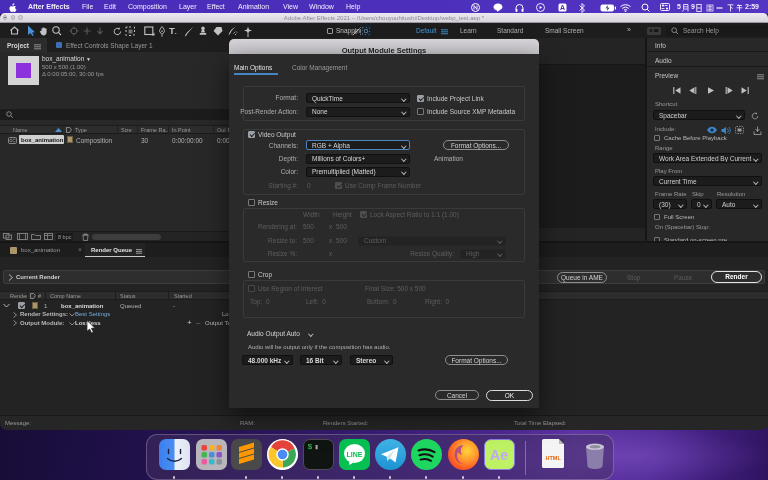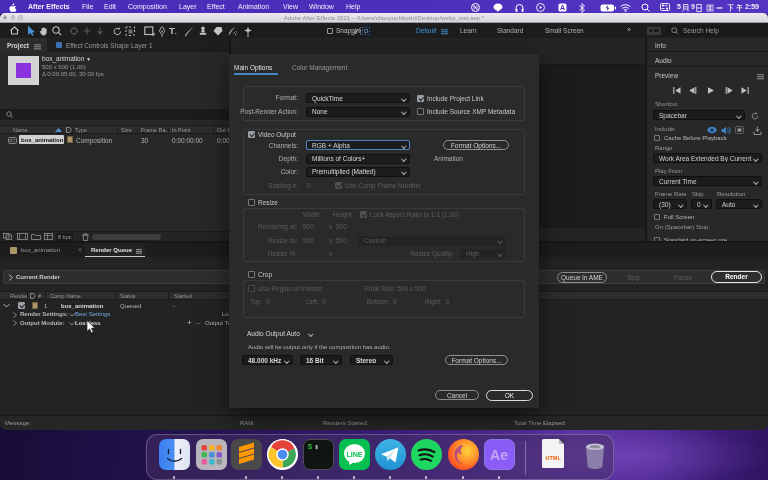--- a/index.html
+++ b/index.html
@@ -539,21 +539,21 @@
     <div class="dicon" style="left:263.5px;border-radius:50%;background:#1ed760;">
       <svg width="31" height="31" viewBox="0 0 31 31">
           <path d="M7.5 11.5c5.5-1.8 11.5-1.2 16 1.6M8.5 16.2c4.5-1.4 9.5-0.9 13.2 1.4M9.5 20.6c3.6-1 7.5-0.7 10.5 1.2" stroke="#121212" stroke-width="2" fill="none" stroke-linecap="round"></path>
         </svg>
     </div>
     <div class="dicon" style="left:300.5px;border-radius:50%;background:radial-gradient(circle at 62% 38%,#ffd43a 0%,#ff9a2e 35%,#fd5b24 65%,#e8352e 100%);">
       <svg width="31" height="31" viewBox="0 0 31 31">
           <path d="M15.5 6c-5 0-9 4-9 9.5 0 5 4 9.5 9 9.5-6.5-1.5-7.5-8-5.5-12 1 2 2.5 2.5 4 2.5-2-2.5-1.5-6.5 1.5-9.5z" fill="#a23a9e" opacity="0.75"></path>
         </svg>
     </div>
-    <div class="dicon" style="left:336.5px;background:#8b5cf6;border-radius:7px;border:1.5px solid #8a7ae0;">
+    <div class="dicon" style="left:336.5px;background:#bef264;border-radius:7px;border:1.5px solid #8a7ae0;">
       <svg width="28" height="28" viewBox="0 0 28 28">
           <text x="14" y="19.5" font-size="14" font-weight="bold" text-anchor="middle" fill="#c0a6f5" font-family="Liberation Sans">Ae</text>
         </svg>
     </div>
     <div class="abs" style="left:378px;top:6px;width:1px;height:34px;background:rgba(255,255,255,0.3);"></div>
     <div class="dicon" style="left:392.5px;width:26px;">
       <div style="position:absolute;left:2px;top:0;width:22px;height:29px;background:#f4f4f4;border-radius:1.5px;"></div>
       <div style="position:absolute;right:2px;top:0;border-left:5px solid #b8b8b8;border-top:5px solid #463062;"></div>
       <span style="position:absolute;left:6px;top:16px;font-size:5.5px;font-weight:bold;color:#e8650d;">HTML</span>
     </div>
@@ -569,20 +569,21 @@
     <div class="ddot" style="left:133.75px;"></div>
     <div class="ddot" style="left:169.75px;"></div>
     <div class="ddot" style="left:205.75px;"></div>
     <div class="ddot" style="left:241.75px;"></div>
     <div class="ddot" style="left:277.75px;"></div>
     <div class="ddot" style="left:314.75px;"></div>
     <div class="ddot" style="left:350.75px;"></div>
   </div>
 
   <div id="dialog">
+    <div id="dlg-title"><span>Output Module Settings</span></div>
     <div id="dlg-body"></div>
     <span class="abs" style="left:5px;top:24.5px;font-size:6.5px;color:#e2e2e2;">Main Options</span>
     <div class="abs" style="left:5px;top:34px;width:44px;height:1.5px;background:#4784c4;"></div>
     <span class="abs" style="left:63px;top:24.5px;font-size:6.5px;color:#9a9a9a;">Color Management</span>
 
     <div class="grpbox" style="left:14px;top:47px;width:282px;height:35px;"></div>
     <div class="rl" style="left:0;top:55px;width:69px;">Format:</div>
     <div class="dd" style="left:77px;top:54px;width:104px;height:10px;">
         <span class="t val">QuickTime</span>
         <span class="chev"></span>

